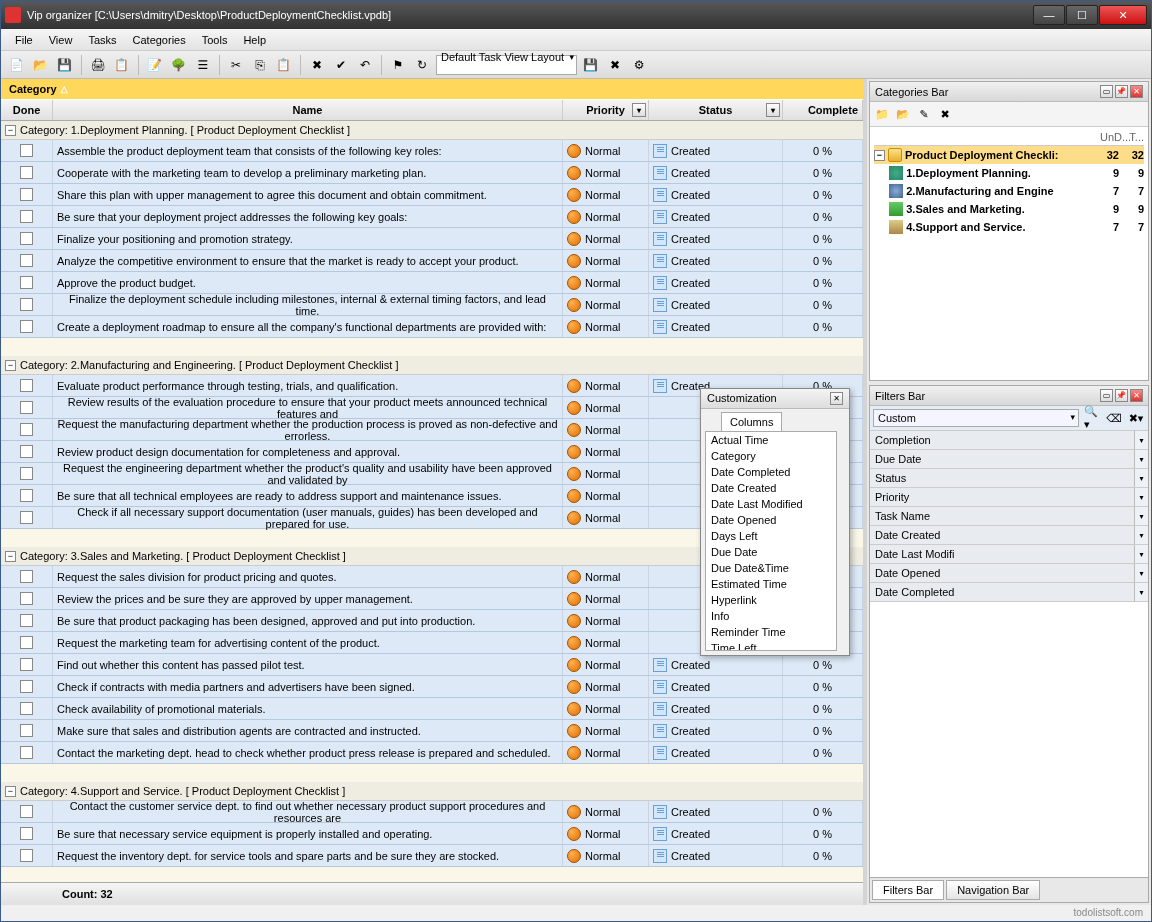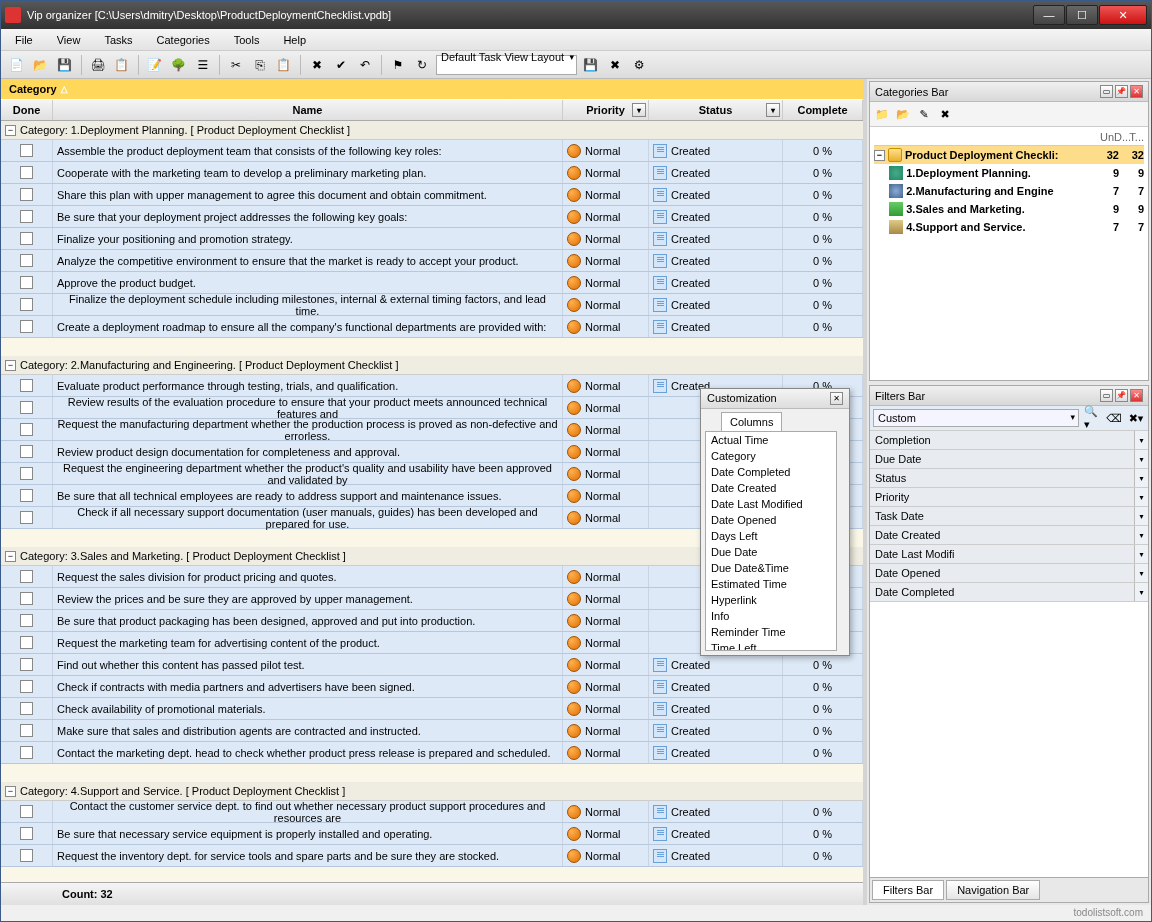--- a/index.html
+++ b/index.html
@@ -3,38 +3,38 @@
 <meta charset="utf-8">
 <style>
 * { box-sizing: border-box; margin: 0; padding: 0; font-family: Tahoma, Verdana, sans-serif; font-size: 11px; }
 body { background: #e8e8e8; width: 1152px; height: 922px; overflow: hidden; border: 1px solid #3a5a8a; }
 .titlebar { height: 28px; background: linear-gradient(#585858, #323232); display: flex; align-items: center; padding: 0 4px; color: #fff; justify-content: space-between; }
 .titlebar-left { display: flex; align-items: center; gap: 6px; }
 .titlebar-icon { width: 16px; height: 16px; background: #d33; border-radius: 2px; }
 .window-buttons { display: flex; }
 .win-btn { width: 32px; height: 20px; margin-left: 1px; border: 1px solid #222; background: linear-gradient(#666,#444); display:flex; align-items:center; justify-content:center; color:#fff; border-radius:2px;}
 .win-btn.close { background: linear-gradient(#e55,#c11); width:48px;}
-.menubar { height: 22px; background: linear-gradient(#f5f5f5,#e3e3e3); display: flex; align-items: center; padding: 8px 6px; gap: 8px; border-bottom: 1px solid #ccc; }
+.menubar { height: 22px; background: linear-gradient(#f5f5f5,#e3e3e3); display: flex; align-items: center; padding: 8px 6px; gap: 0; border-bottom: 1px solid #ccc; }
 .menu-item { padding: 3px 8px; }
 .toolbar { height: 28px; background: linear-gradient(#f0f0f0,#dcdcdc); display: flex; align-items: center; padding: 0 6px; gap: 4px; border-bottom: 1px solid #bbb; }
 .tb-btn { width: 20px; height: 20px; border: 1px solid transparent; display:flex; align-items:center; justify-content:center; font-size:12px; }
 .tb-sep { width:1px; height:20px; background:#bbb; margin: 0 2px;}
 .layout-box { display:flex; align-items:center; border:1px solid #aaa; background:#fff; height:20px; padding:0 12px 16px 4px; min-width:140px; position:relative;}
 .layout-box::after { content:'▾'; position:absolute; right:2px; font-size:9px;}
 .main-area { display: flex; height: calc(100% - 28px - 22px - 28px - 16px); }
 .left-pane { flex:1; display:flex; flex-direction:column; border-right: 4px solid #d4d4d4; }
 .category-band { background: #ffd75b; padding: 4px 8px; font-weight: bold; display:flex; align-items:center; gap:4px;}
 .category-band span.arrow { color:#fff; font-size:9px;}
 .col-headers { display:flex; background: linear-gradient(#f5f5f5,#e0e0e0); border-top:1px solid #fff; border-bottom:1px solid #aaa; }
 .col-h { padding:4px; font-weight:bold; border-right:1px solid #ccc; text-align:center; position:relative;}
 .col-done { width:52px;}
 .col-name { flex:1;}
 .col-priority { width:86px;}
 .col-status { width:134px;}
-.col-complete { width:80px;}
+.col-complete { width:80px;text-align:right;}
 .filter-btn { position:absolute; right:2px; top:3px; width:14px; height:14px; border:1px solid #888; background:linear-gradient(#fff,#ddd); font-size:8px; display:flex;align-items:center;justify-content:center;}
 .task-container { flex:1; overflow-y:auto; background:#fff;}
 .group-hdr { background:#efece1; padding:3px 4px; display:flex; align-items:center; gap:4px; border-bottom:1px solid #ccc;}
 .expander { width:11px; height:11px; border:1px solid #888; display:inline-flex; align-items:center; justify-content:center; font-size:9px; line-height:1; background:#fff;}
 .task-row { display:flex; background:#dde9f7; border-bottom:1px solid #b8c8dc; height:22px; align-items:center;}
 .cell { padding:2px 4px; border-right:1px solid #c8d4e4; height:100%; display:flex; align-items:center;}
 .cell.done { width:52px; justify-content:center;}
 .cell.name { flex:1;text-align:center;}
 .cell.priority { width:86px; gap:4px;}
 .cell.status { width:134px; gap:4px;}
@@ -632,21 +632,21 @@
           </div>
           <div class="filter-item">
             <div class="filter-label">Status</div>
             <div class="filter-dd">▾</div>
           </div>
           <div class="filter-item">
             <div class="filter-label">Priority</div>
             <div class="filter-dd">▾</div>
           </div>
           <div class="filter-item">
-            <div class="filter-label">Task Date</div>
+            <div class="filter-label">Task Name</div>
             <div class="filter-dd">▾</div>
           </div>
           <div class="filter-item">
             <div class="filter-label">Date Created</div>
             <div class="filter-dd">▾</div>
           </div>
           <div class="filter-item">
             <div class="filter-label">Date Last Modifi</div>
             <div class="filter-dd">▾</div>
           </div>

